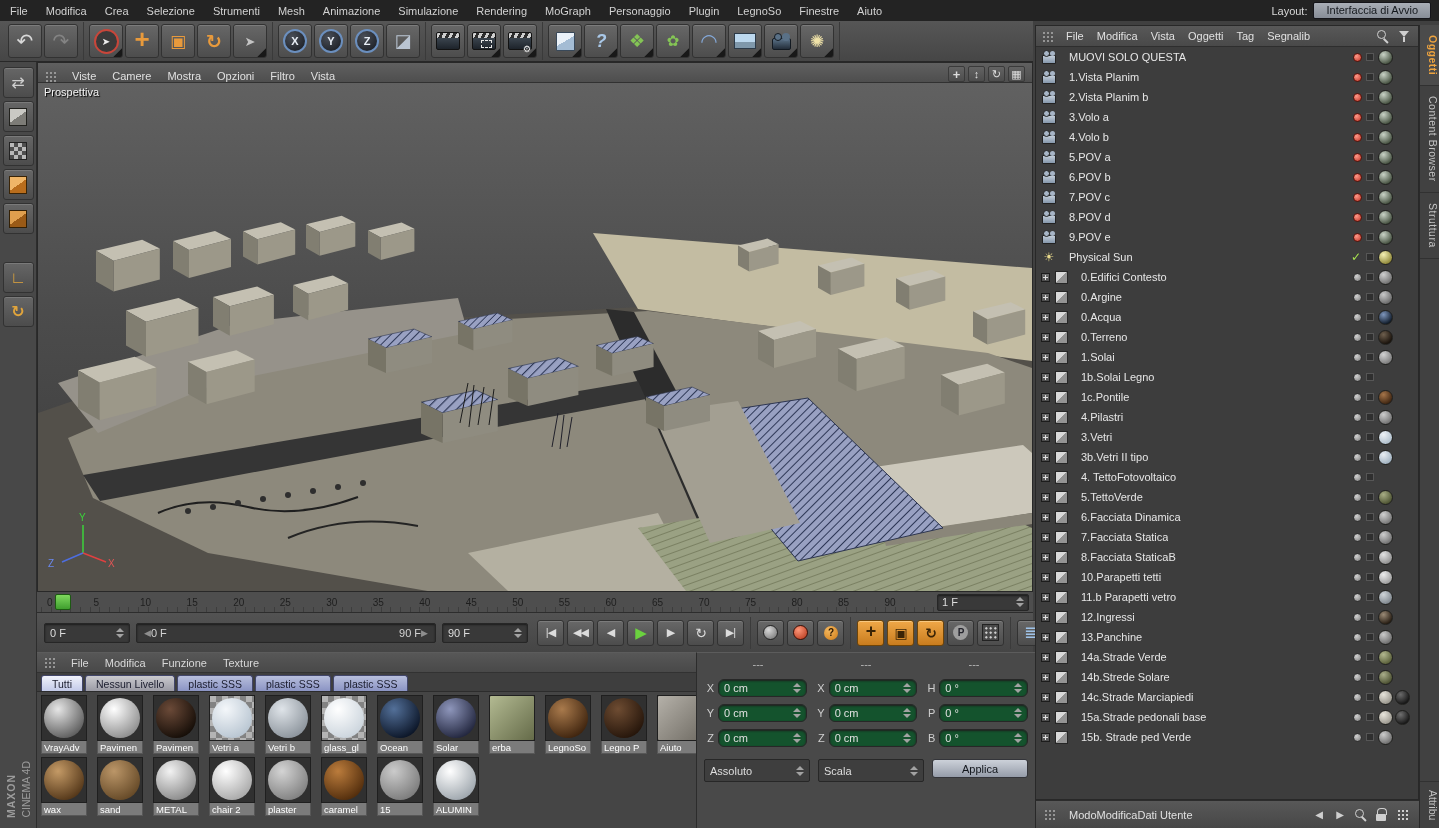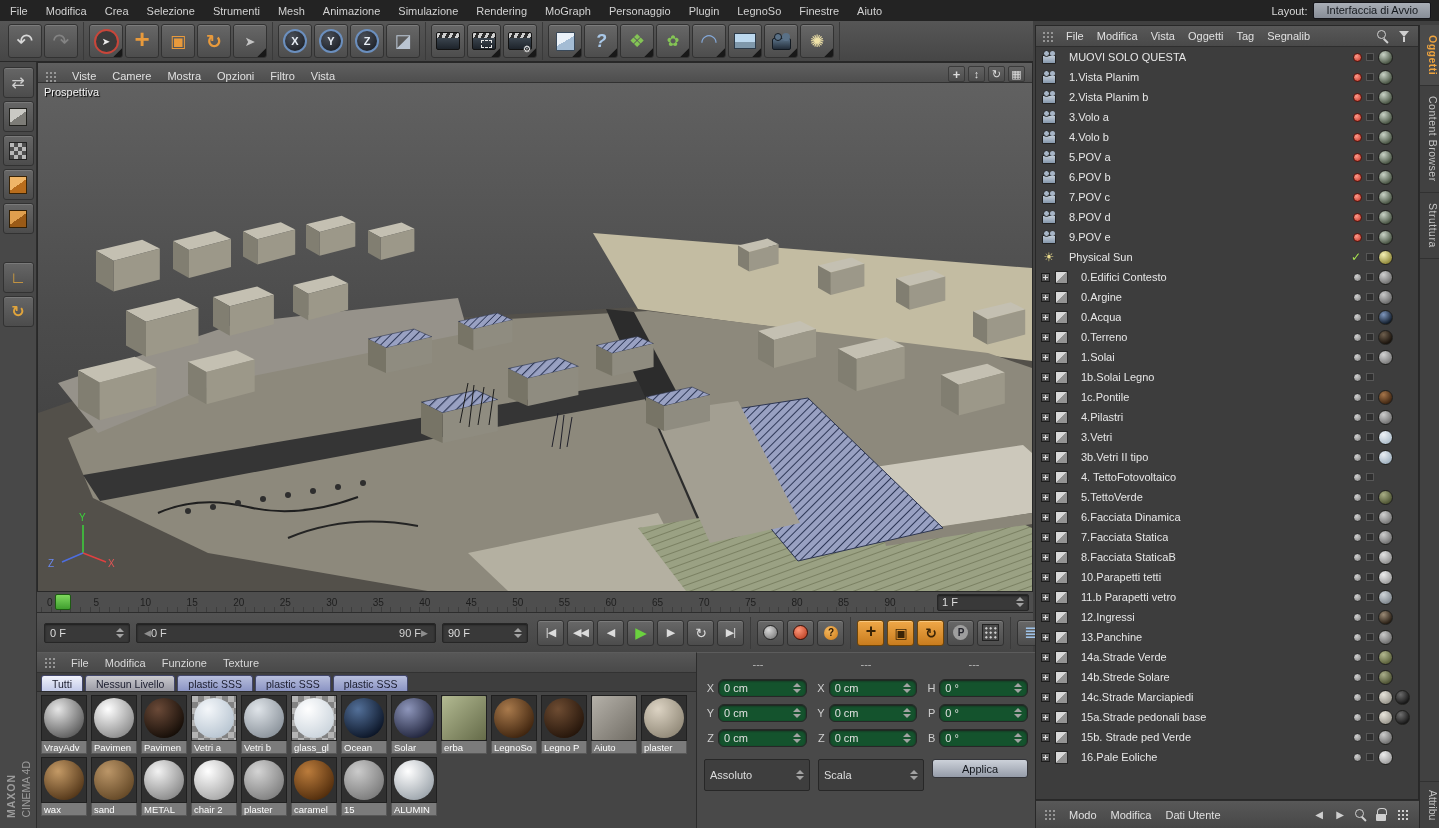--- a/index.html
+++ b/index.html
@@ -157,21 +157,21 @@
     border-top:1px solid #5c5c5c;display:flex;flex-direction:column}
   .mat-menu{height:20px;background:linear-gradient(#575757,#494949);border-bottom:1px solid #323232;
     display:flex;align-items:center;gap:16px;padding:0 7px;flex:none}
   .mat-tabs{height:19px;display:flex;gap:2px;padding:2px 4px 0;background:#3e3e3e;
     border-bottom:1px solid #2c2c2c;flex:none}
   .mtab{padding:1px 10px 0;border-radius:3px 3px 0 0;font-size:10.5px;color:#1b1d2e;cursor:pointer;
     background:linear-gradient(#b7bedc,#8b94c4);border:1px solid #42466a;border-bottom:none;
     display:flex;align-items:center;white-space:nowrap}
   .mtab.active{background:linear-gradient(#f0f2fb,#c3cae9)}
   .mtab.plain{background:linear-gradient(#cacace,#9b9ba5)}
-  .mat-row{display:flex;gap:4px;padding:3px 4px 0}
+  .mat-row{display:flex;gap:10px;padding:3px 4px 0}
   .mat{width:46px;flex:none;cursor:pointer}
   .mthumb{width:46px;height:46px;background:#303030;border:1px solid #1f1f1f;display:flex;
     align-items:center;justify-content:center}
   .mthumb.checker{background-color:#b4b4b4;
     background-image:linear-gradient(45deg,#828282 25%,transparent 25%,transparent 75%,#828282 75%),
     linear-gradient(45deg,#828282 25%,transparent 25%,transparent 75%,#828282 75%);
     background-size:12px 12px;background-position:0 0,6px 6px}
   .mball{width:40px;height:40px;border-radius:50%;
     background:radial-gradient(circle at 35% 28%,var(--c1),var(--c2) 78%)}
   .mthumb.flat .mball{width:44px;height:44px;border-radius:1px;
@@ -183,21 +183,21 @@
   .coords{position:absolute;left:696px;top:652px;width:339px;height:176px;background:#494949;
     border-top:1px solid #5c5c5c;border-left:1px solid #2c2c2c;padding:5px 7px;display:flex;flex-direction:column}
   .coord-heads{display:flex;height:14px}
   .coord-heads span{flex:1;text-align:center;color:#b8b8b8}
   .coord-row{display:flex;gap:8px;margin-top:7px;align-items:center}
   .cgroup{flex:1;display:flex;align-items:center;gap:4px}
   .clabel{width:10px;text-align:right;color:#cfcfcf;flex:none}
   .cfield{flex:1;height:18px;background:#14532d;border:1px solid #272727;border-radius:6px;
     box-shadow:inset 0 1px 2px #1e1e1e;display:flex;align-items:center;padding:0 5px;color:#e0e0e0}
   .coord-footer{display:flex;gap:8px;margin-top:12px}
-  .cselect{flex:1;height:32px;background:#3e3e3e;border:1px solid #272727;border-radius:2px;
+  .cselect{flex:1;height:23px;background:#3e3e3e;border:1px solid #272727;border-radius:2px;
     display:flex;align-items:center;padding:0 5px;color:#dedede;cursor:pointer}
   .apply-btn{flex:1;height:19px;border-radius:3px;border:1px solid #34353a;color:#12161c;cursor:pointer;
     background:linear-gradient(#ccd1d9,#959ca9);display:flex;align-items:center;justify-content:center}
 
   
   .om{position:absolute;left:1035px;top:25px;width:384px;height:775px;background:#3d3d3d;
     border:1px solid #282828;display:flex;flex-direction:column}
   .om-header{height:21px;background:linear-gradient(#585858,#494949);border-bottom:1px solid #2e2e2e;
     display:flex;align-items:center;gap:13px;padding:0 6px;flex:none}
   .om-header .mi{color:#e0e0e0}
@@ -1414,39 +1414,26 @@
         <span class="row-right">
           <span class="vis-dot gray"></span>
           <span class="vis-sub"></span>
           <span class="tags">
 
               <span class="tag-ball" style="--c1: #cbcbcb; --c2: #6d6d6d;"></span>
             </span>
         </span>
       </div>
 
-      <div class="om-row">
-        <span class="expander"></span>
-        <span class="obj-icon mesh"></span>
-        <span class="obj-name">16.Pale Eoliche</span>
-        <span class="row-right">
-          <span class="vis-dot gray"></span>
-          <span class="vis-sub"></span>
-          <span class="tags">
-
-              <span class="tag-ball" style="--c1: #ececec; --c2: #9e9e9e;"></span>
-            </span>
-        </span>
-      </div>
     </div>
 </div>
 
 <div class="attr-bar">
   <span class="grip"></span>
-  <span style="display:flex;gap:14px">
+  <span style="display:flex;">
 
   <span class="mi">Modo</span>
       <span class="mi">Modifica</span>
       <span class="mi">Dati Utente</span>
     </span>
   <span class="attr-icons">
 
       <span class="mini history-back-icon"></span>
 
       <span class="mini history-forward-icon"></span>

